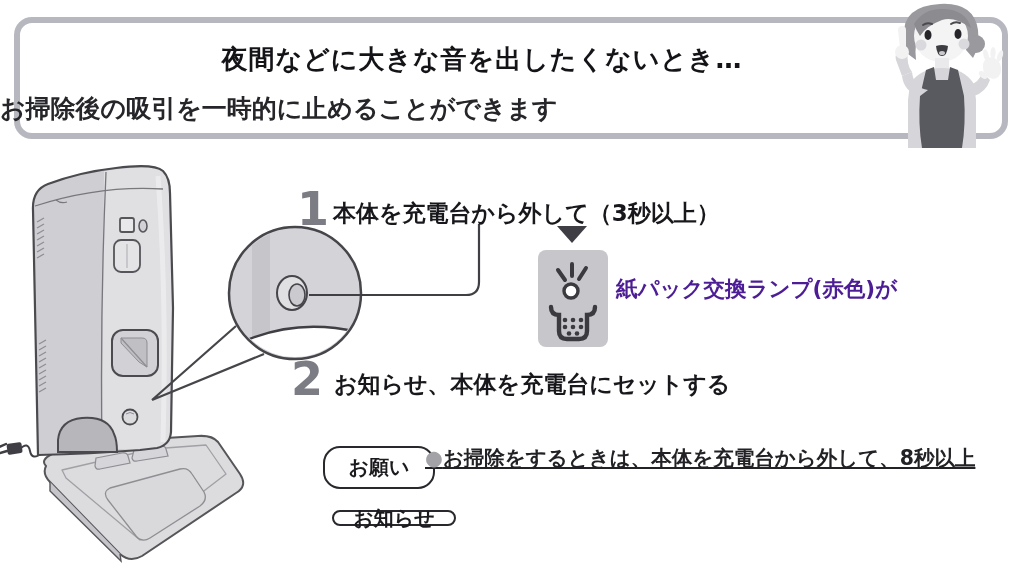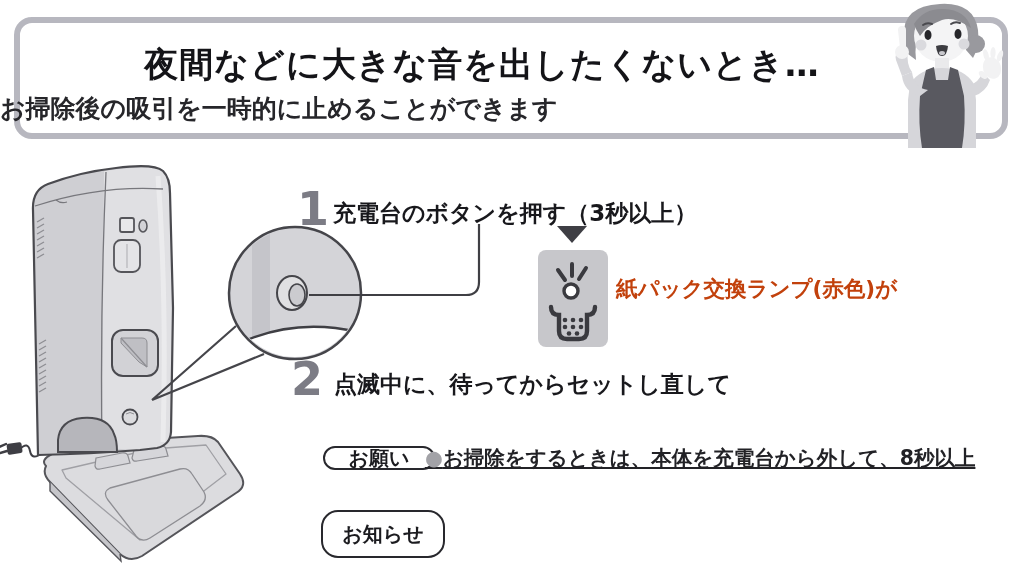--- a/index.html
+++ b/index.html
@@ -3,48 +3,48 @@
 <meta charset="utf-8">
 <style>
   html,body{margin:0;padding:0;background:#ffffff;}
   .page{position:relative;width:1024px;height:576px;background:#ffffff;overflow:hidden;
         font-family:"DejaVu Sans",sans-serif;color:#1b1b1f;}
 
   
   .header-box{position:absolute;left:14px;top:17px;width:994px;height:122px;
               box-sizing:border-box;border:6px solid #b7b7bf;border-radius:18px;background:#ffffff;}
   .hdr-title{position:absolute;left:0;right:60px;top:42px;text-align:center;
-             font-size:34px;font-weight:700;letter-spacing:1px;color:#141418;white-space:nowrap;}
+             font-size:26px;font-weight:700;letter-spacing:1px;color:#141418;white-space:nowrap;}
   .hdr-sub{position:absolute;left:0;right:60px;top:92px;text-align:left;
            font-size:25px;font-weight:600;color:#26262a;white-space:nowrap;}
 
   
   .step-num{position:absolute;font-size:46px;font-weight:700;color:#7c7c85;line-height:1;}
   .step-num.n1{left:297px;top:186px;}
   .step-num.n2{left:291px;top:356px;}
   .step-text{position:absolute;font-size:23px;font-weight:700;color:#18181c;white-space:nowrap;}
   .step-text.t1{left:333px;top:198px;}
   .step-text.t2{left:334px;top:369px;}
 
   .down-arrow{position:absolute;left:557px;top:226px;width:0;height:0;
               border-left:15px solid transparent;border-right:15px solid transparent;
               border-top:17px solid #3e3e44;}
 
   
   .lamp-panel{position:absolute;left:538px;top:250px;width:70px;height:97px;
               background:#c7c7cb;border-radius:8px;}
   .lamp-text{position:absolute;left:616px;top:274px;font-size:21.5px;font-weight:600;
-             color:#c2410c;line-height:30px;white-space:nowrap;}
+             color:#4c1d95;line-height:30px;white-space:nowrap;}
 
   
   .pill{position:absolute;box-sizing:border-box;border:2.5px solid #28282d;border-radius:17px;
         background:#ffffff;display:flex;align-items:center;justify-content:center;
         font-size:20px;font-weight:700;color:#1b1b1f;}
-  .pill.request{left:323px;top:446px;width:112px;height:24px;}
-  .pill.info{left:321px;top:510px;width:124px;height:48px;}
+  .pill.request{left:323px;top:446px;width:112px;height:43px;}
+  .pill.info{left:332px;top:510px;width:124px;height:16px;}
   .note-text{position:absolute;font-size:20.5px;font-weight:600;color:#222226;
              line-height:29px;white-space:nowrap;text-decoration:underline;}
   .note-text.request{left:425px;top:444px;}
   .note-text.info{left:424px;top:513px;}
   .note-text .indent{padding-left:21px;}
   .bullet{color:#a2a2a7;}
 
   
   .device-svg{position:absolute;left:0px;top:148px;}
   .woman-svg{position:absolute;left:876px;top:0px;}
@@ -117,21 +117,21 @@
         <path d="M230,200 Q290,168 358,184" fill="none" stroke="#3f3f44" stroke-width="2.5"></path>
       </g>
       <ellipse cx="292" cy="145" rx="15" ry="17" fill="#e0e0e2" stroke="#45454a" stroke-width="2"></ellipse>
       <ellipse cx="297" cy="147" rx="8" ry="11" fill="#cbcbcf" stroke="#45454a" stroke-width="1.6"></ellipse>
     </g>
 
     <path d="M309,147 L466,147 Q479,147 479,134 L479,76" fill="none" stroke="#3f3f44" stroke-width="2.2"></path>
   </svg>
 
   <div class="step-num n1">1</div>
-  <div class="step-text t1">充電台のボタンを押す（3秒以上）</div>
+  <div class="step-text t1">本体を充電台から外して（3秒以上）</div>
 
   <div class="down-arrow"></div>
 
   <div class="lamp-panel">
     <svg width="70" height="97" viewBox="0 0 70 97">
       <g stroke="#3a3a3f" stroke-width="4" stroke-linecap="round">
         <path d="M20,20 L27,30 M34,14 L34,26 M48,18 L41,29"></path>
         <circle cx="33" cy="41" r="7" fill="#ffffff" stroke-width="3.4"></circle>
       </g>
       <g>
@@ -147,21 +147,21 @@
             <circle cx="39" cy="83.5" r="2.3"></circle>
         </g>
       </g>
     </svg>
   </div>
   <div class="lamp-text">
     <div>紙パック交換ランプ(赤色)が</div>
   </div>
 
   <div class="step-num n2">2</div>
-  <div class="step-text t2">点滅中に、待ってからセットし直して</div>
+  <div class="step-text t2">お知らせ、本体を充電台にセットする</div>
 
   <div class="pill request">
     <span>お願い</span>
   </div>
   <div class="note-text request">
     <div><span class="bullet">●</span><span>お掃除をするときは、本体を充電台から外して、8秒以上</span></div>
   </div>
 
   <div class="pill info">
     <span>お知らせ</span>

